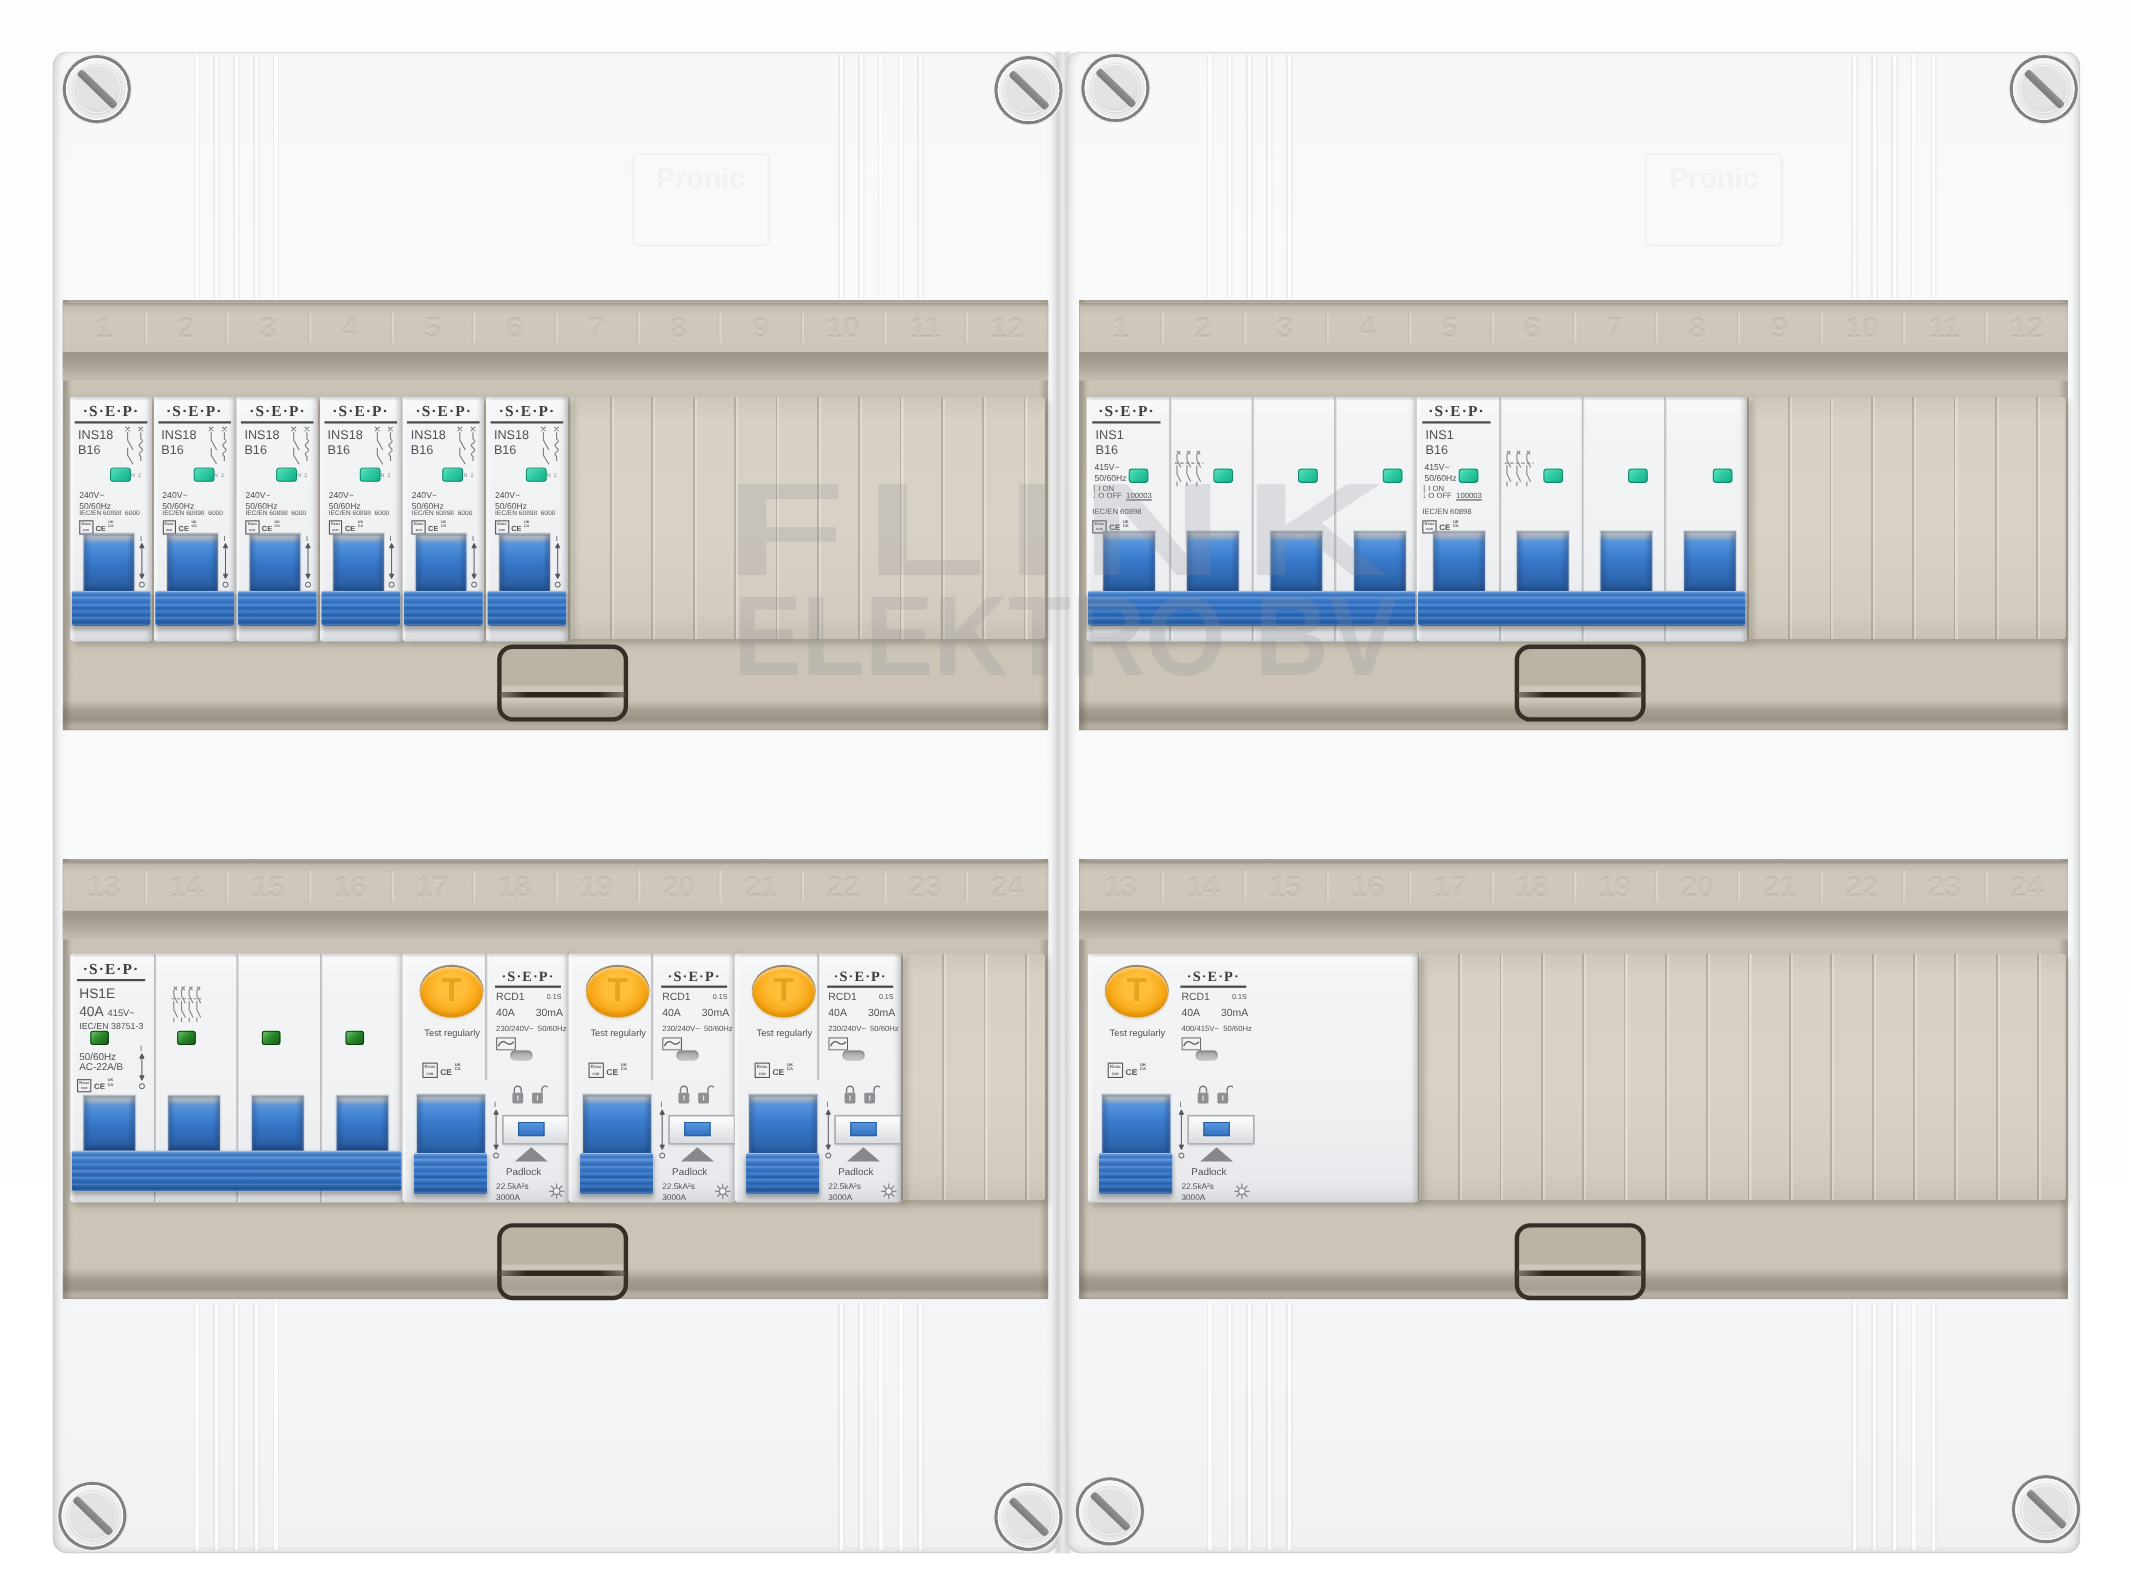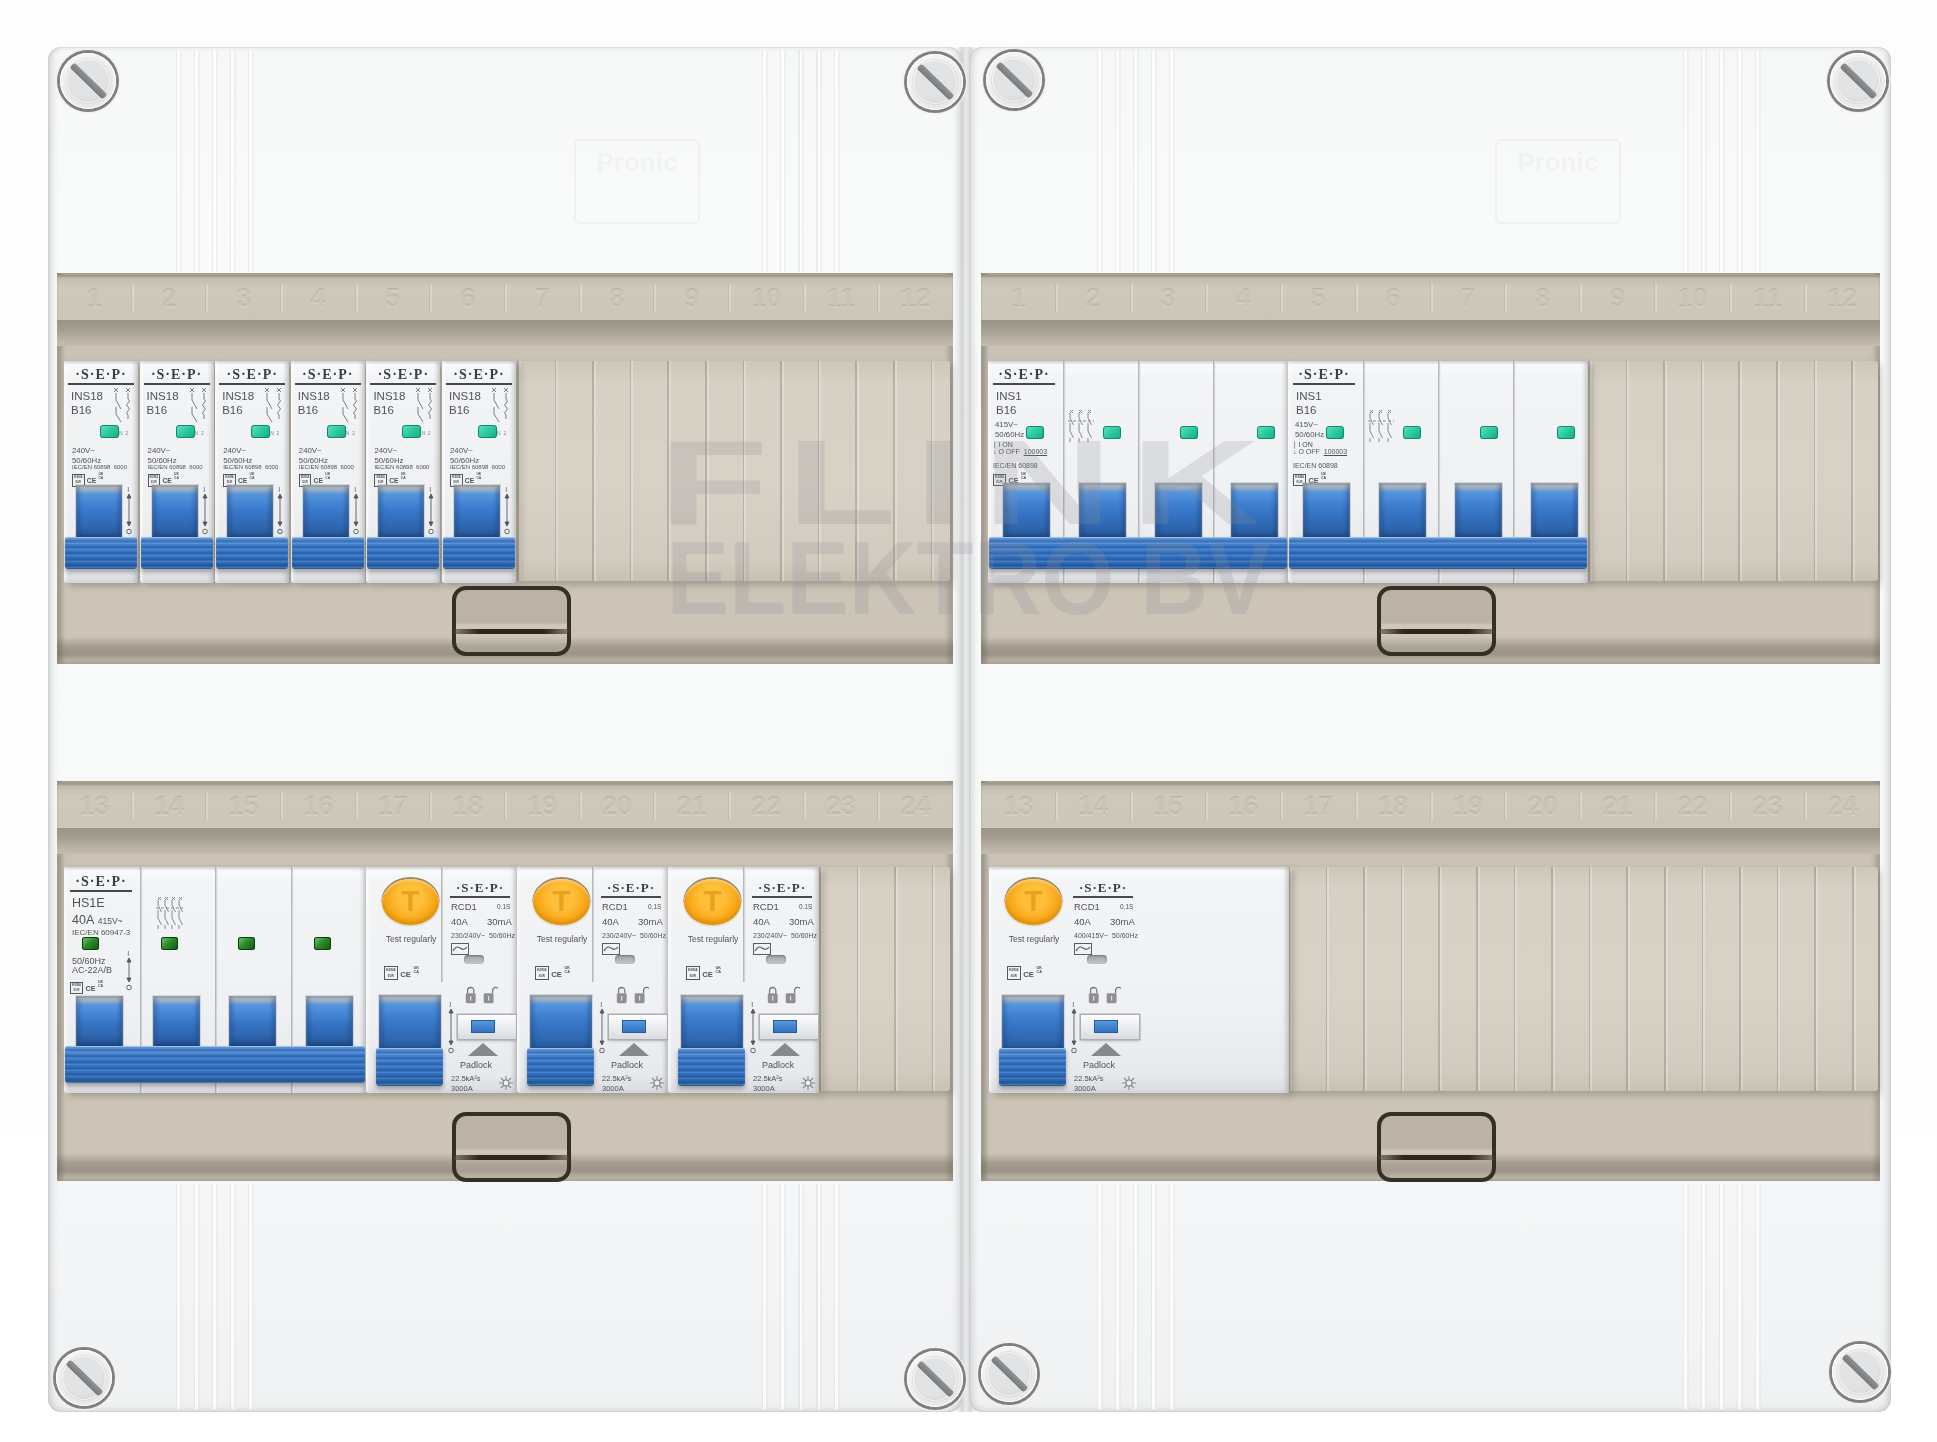--- a/index.html
+++ b/index.html
@@ -432,21 +432,21 @@
     <div class="tbase" style="left:1px;top:176px;width:298px;height:32px"></div>
   </div>
 
 <div class="mod" style="left:64px;top:867px;width:302px;height:226px">
     <div class="mline" style="left:76px"></div>
     <div class="mline" style="left:151px"></div>
     <div class="mline" style="left:227px"></div>
     <div class="seplogo" style="left:6px;top:7px;width:62px;font-size:14px">·S·E·P·</div>
     <div class="t1" style="left:8px;top:30px;font-size:12.5px">HS1E</div>
     <div class="t1" style="left:8px;top:47px;font-size:12.5px">40A&nbsp;<span style="font-size:8.5px">415V~</span></div>
-    <div class="t1" style="left:8px;top:62px;font-size:8px">IEC/EN 60947-3</div>
+    <div class="t1" style="left:8px;top:62px;font-size:8px">IEC/EN 38751-3</div>
     <div class="t1" style="left:8px;top:90px;font-size:9px">50/60Hz<br>AC-22A/B</div>
     <div class="abs" style="left:6px;top:114px;height:10.4px;white-space:nowrap;line-height:9.600000000000001px"><span class="kbox" style="font-size:4.0px;line-height:4.800000000000001px;padding:0 1px;letter-spacing:0">K<span style="font-size:2.8000000000000003px">EMA<br>EUR</span></span><span style="font-weight:bold;color:#505256;font-size:7.2px;margin-left:2.4000000000000004px">CE</span><span style="font-weight:bold;color:#505256;font-size:3.6px;margin-left:2.4000000000000004px;display:inline-block;vertical-align:top;line-height:3.84px">UK<br>CA</span></div>
     <svg class="abs" style="left:90px;top:29px" width="33" height="34" viewBox="0 0 33 34">
       <g stroke="#85878a" fill="none" stroke-width="1">
         <path d="M4 1l3 3M7 1l-3 3M4 4v5l3.5 7M4 14v8l3.5 7M4 29v4"></path>
         <path d="M11 1l3 3M14 1l-3 3M11 4v5l3.5 7M11 14v8l3.5 7M11 29v4"></path>
         <path d="M18 1l3 3M21 1l-3 3M18 4v5l3.5 7M18 14v8l3.5 7M18 29v4"></path>
         <path d="M25 1l3 3M28 1l-3 3M25 4v5l3.5 7M25 14v8l3.5 7M25 29v4"></path>
         <path d="M2 12h27" stroke-dasharray="3 2"></path>
       </g>

